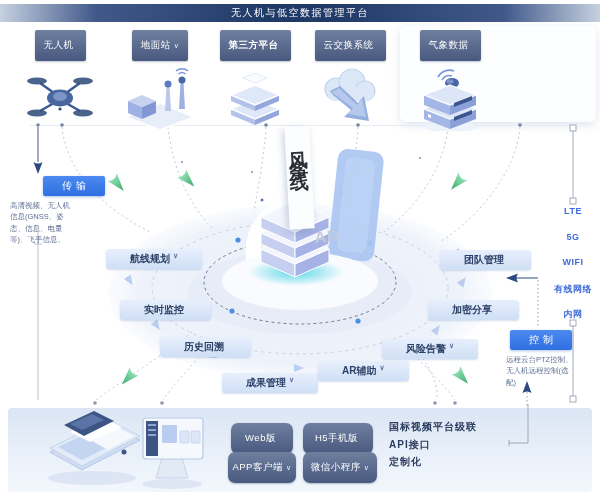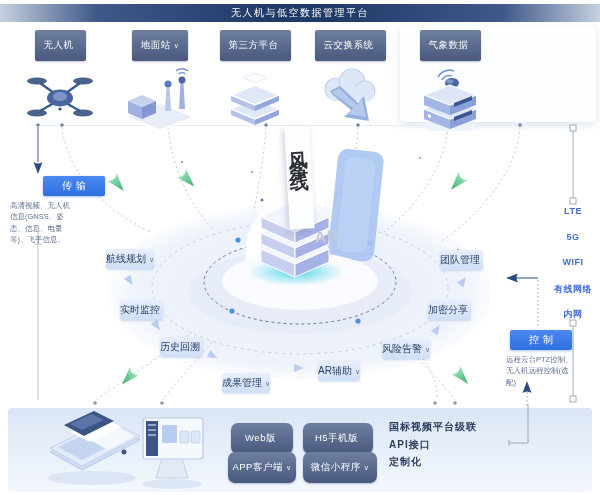--- a/index.html
+++ b/index.html
@@ -13,23 +13,23 @@
   .whitepanel{position:absolute;left:400px;top:26px;width:196px;height:96px;background:#fdfeff;
     border-radius:6px;box-shadow:0 3px 10px rgba(140,160,195,.28);}
   
   .card{position:absolute;top:30px;width:96px;text-align:center;}
   .hbtn{display:inline-flex;align-items:center;justify-content:center;gap:3px;height:31px;padding:0 9px;
     background:linear-gradient(180deg,#6e7f9f,#49597f);color:#fff;font-size:9.5px;border-radius:2px;
     letter-spacing:.5px;box-shadow:0 1px 2px rgba(60,80,120,.35);cursor:pointer;white-space:nowrap;}
   .chev{font-size:7px;line-height:1;opacity:.9;}
   .card svg{display:block;margin:4px auto 0;}
   
-  .pill{position:absolute;display:inline-flex;align-items:center;gap:3px;
-    background:linear-gradient(180deg,#e8effc,#cfdff5);color:#2d4168;font-size:10px;padding:3px 0;
-    border-radius:3px;box-shadow:0 1px 2px rgba(120,145,185,.3);cursor:pointer;white-space:nowrap;}
+  .pill{position:absolute;display:inline-flex;align-items:flex-start;gap:3px;
+    background:linear-gradient(180deg,#e8effc,#cfdff5);color:#2d4168;font-size:10px;padding:3px 24px;
+    border-radius:3px;box-shadow:0 1px 2px rgba(120,145,185,.3);cursor:pointer;white-space:nowrap;font-weight:bold;}
   .pill .chev{color:#55699a;}
   
   .bluebtn{position:absolute;width:58px;height:20px;display:flex;align-items:center;justify-content:center;
     background:linear-gradient(180deg,#4c8af0,#2f6fe0);color:#fff;font-size:10px;letter-spacing:4px;
     padding-left:4px;border-radius:2px;box-shadow:0 1px 3px rgba(50,100,200,.4);cursor:pointer;}
   .desc{position:absolute;font-size:7.5px;line-height:1.5;color:#5e6f92;}
   
   .net{position:absolute;left:540px;width:66px;text-align:center;color:#3f6cd8;font-size:9px;
     font-weight:bold;letter-spacing:.5px;}
   
@@ -254,21 +254,21 @@
       <polygon points="30,30 44,36 30,42 16,36" fill="#c6d2ee"></polygon>
       <path d="M64,6 A9,9 0 0 1 76,6" fill="none" stroke="#7b96d8" stroke-width="1.5"></path>
       <path d="M66.5,9 A5.5,5.5 0 0 1 73.5,9" fill="none" stroke="#7b96d8" stroke-width="1.5"></path>
       <polygon points="53,46 59,46 57.5,22 54.5,22" fill="#b9c7ea"></polygon>
         <circle cx="56" cy="19" r="3.5" fill="#5b79c0"></circle>
       <polygon points="67,44 73,44 71.5,18 68.5,18" fill="#9fb0e2"></polygon>
         <circle cx="70" cy="15" r="3.5" fill="#4a66a8"></circle>
     </svg>
   </div>
 
-  <div class="card" style="left:207px;">
+  <div class="card" style="left:207px;font-weight:bold;">
     <div class="hbtn">
       <span>第三方平台</span>
       <span class="chev"></span>
     </div>
     <svg width="96" height="66" viewBox="0 0 96 66">
       <g>
         <polygon points="24,44 48,54 48,60 24,50" fill="#b3c2ea"></polygon>
           <polygon points="48,54 72,44 72,50 48,60" fill="#93a6de"></polygon>
         <polygon points="48,34 72,44 48,54 24,44" fill="#dfe8f8" stroke="#fff" stroke-width="1.5"></polygon>
         <polygon points="24,30 48,40 48,46 24,36" fill="#b3c2ea"></polygon>

